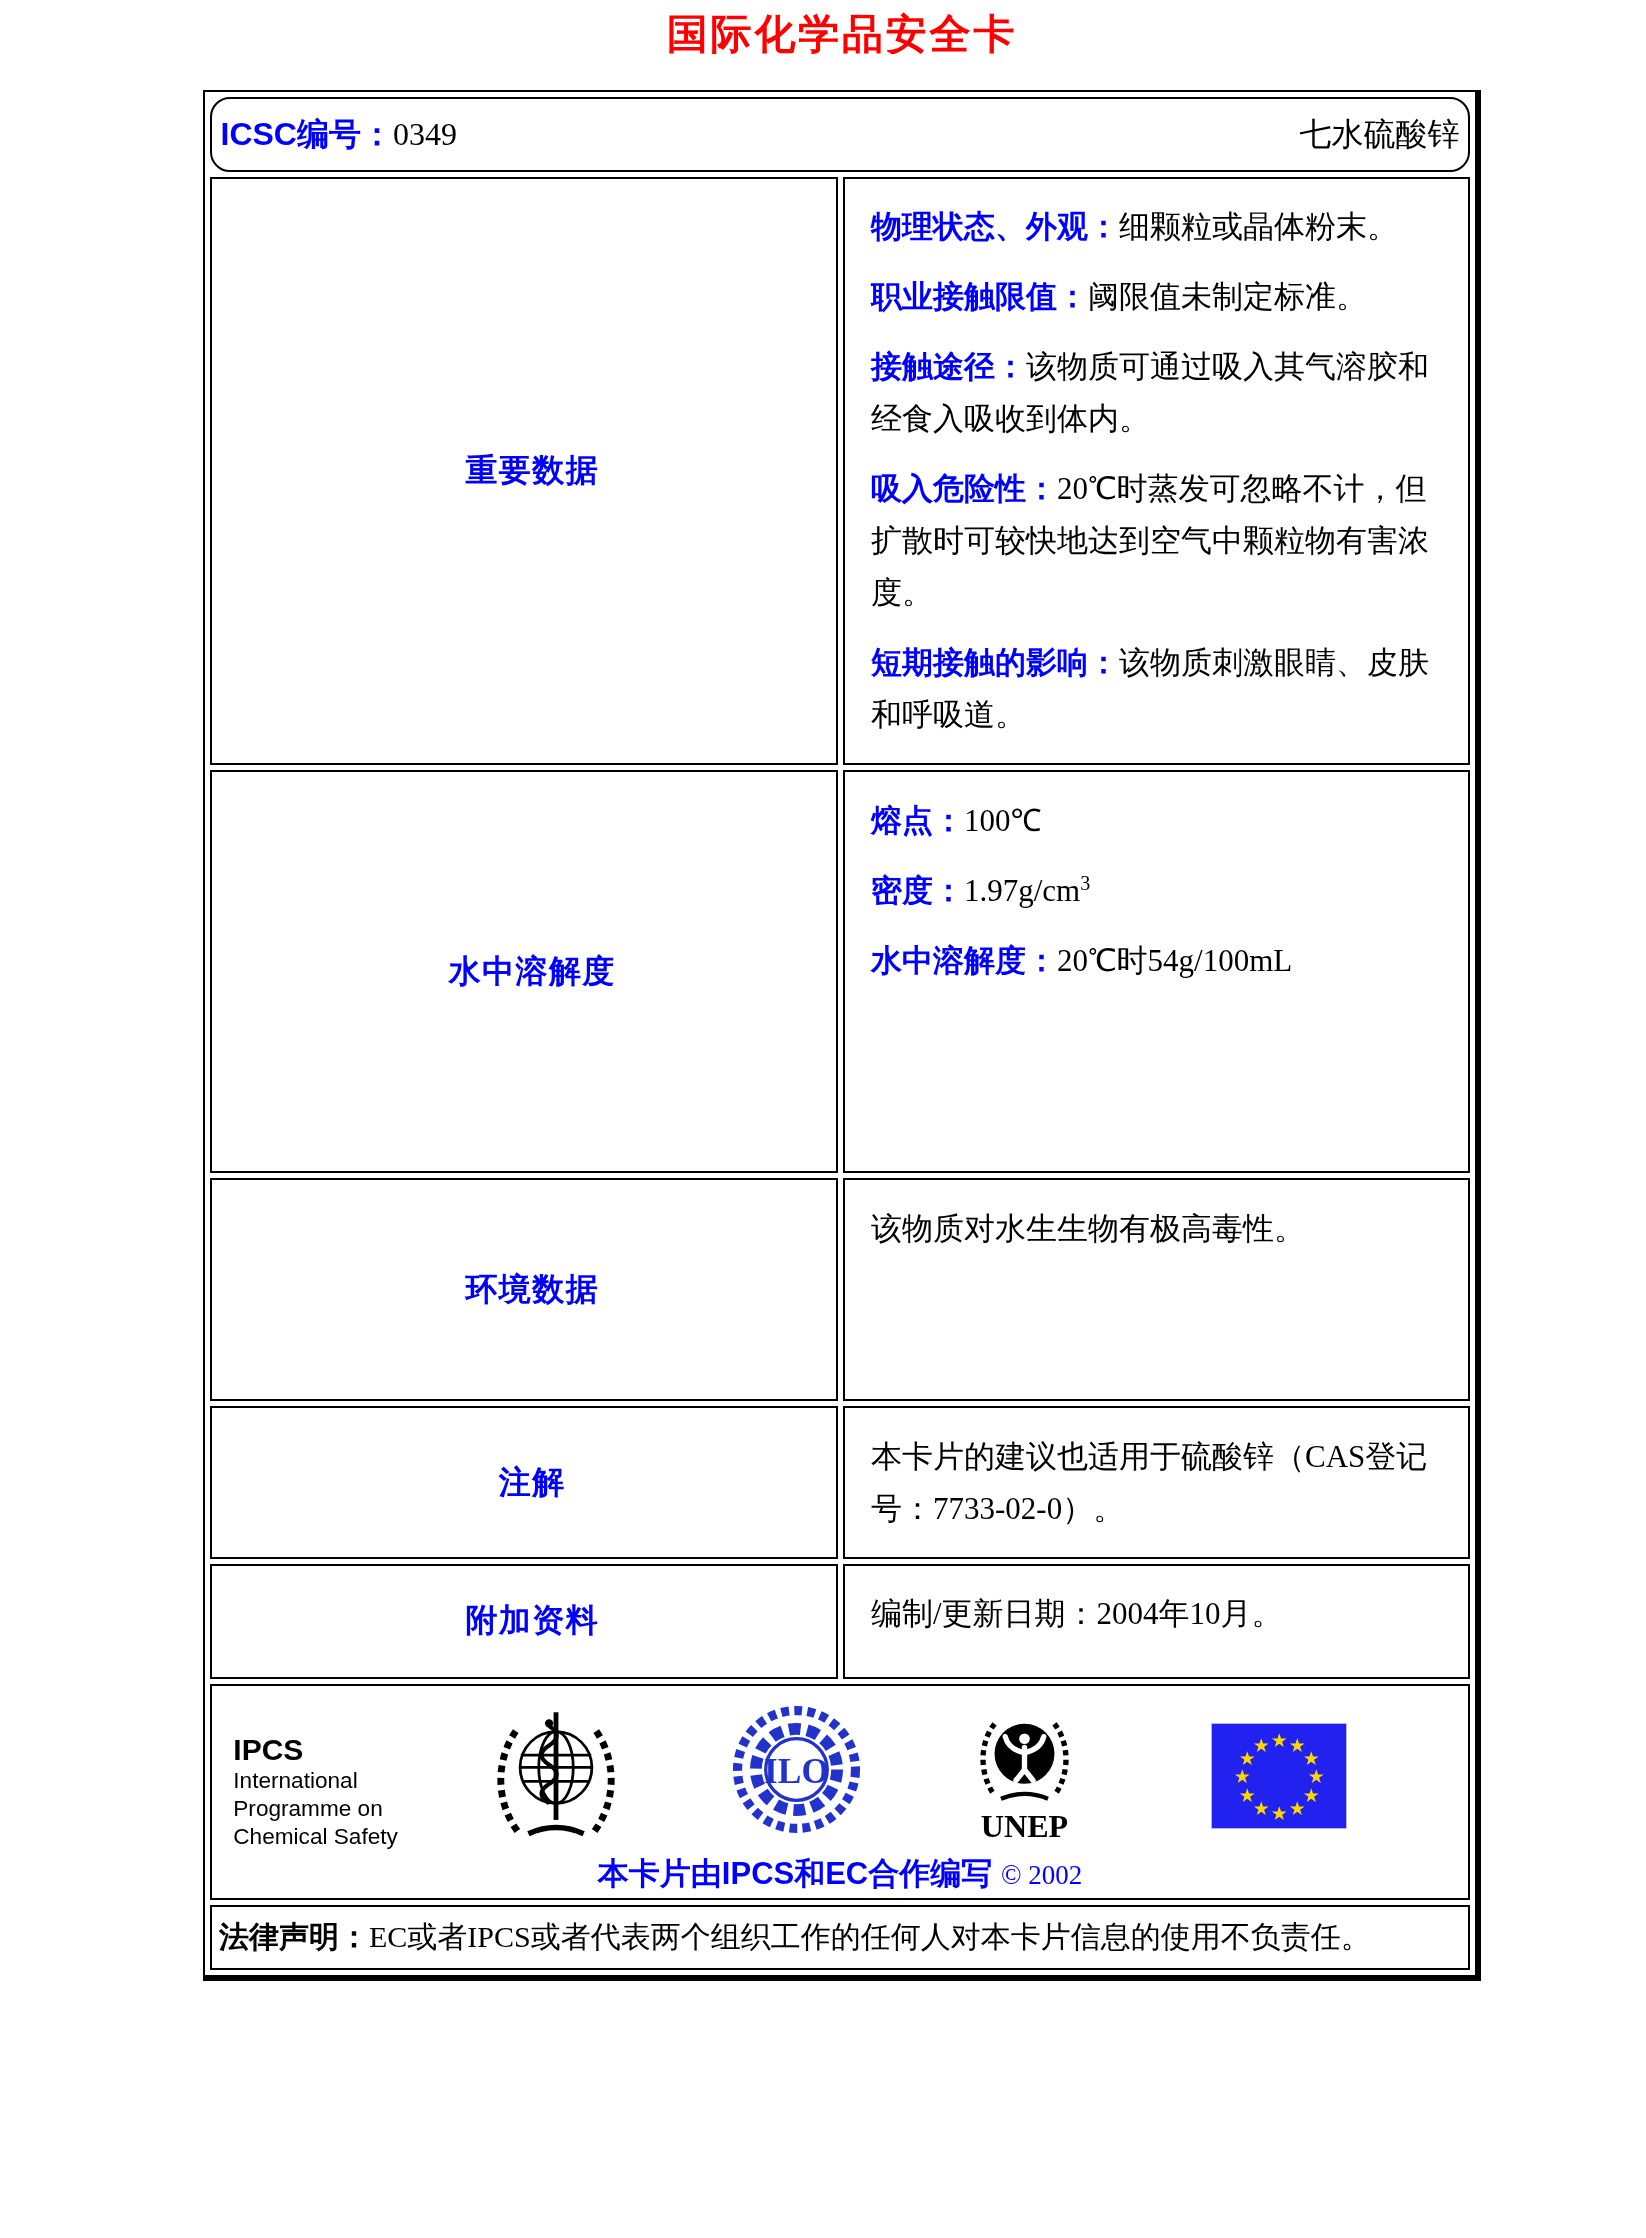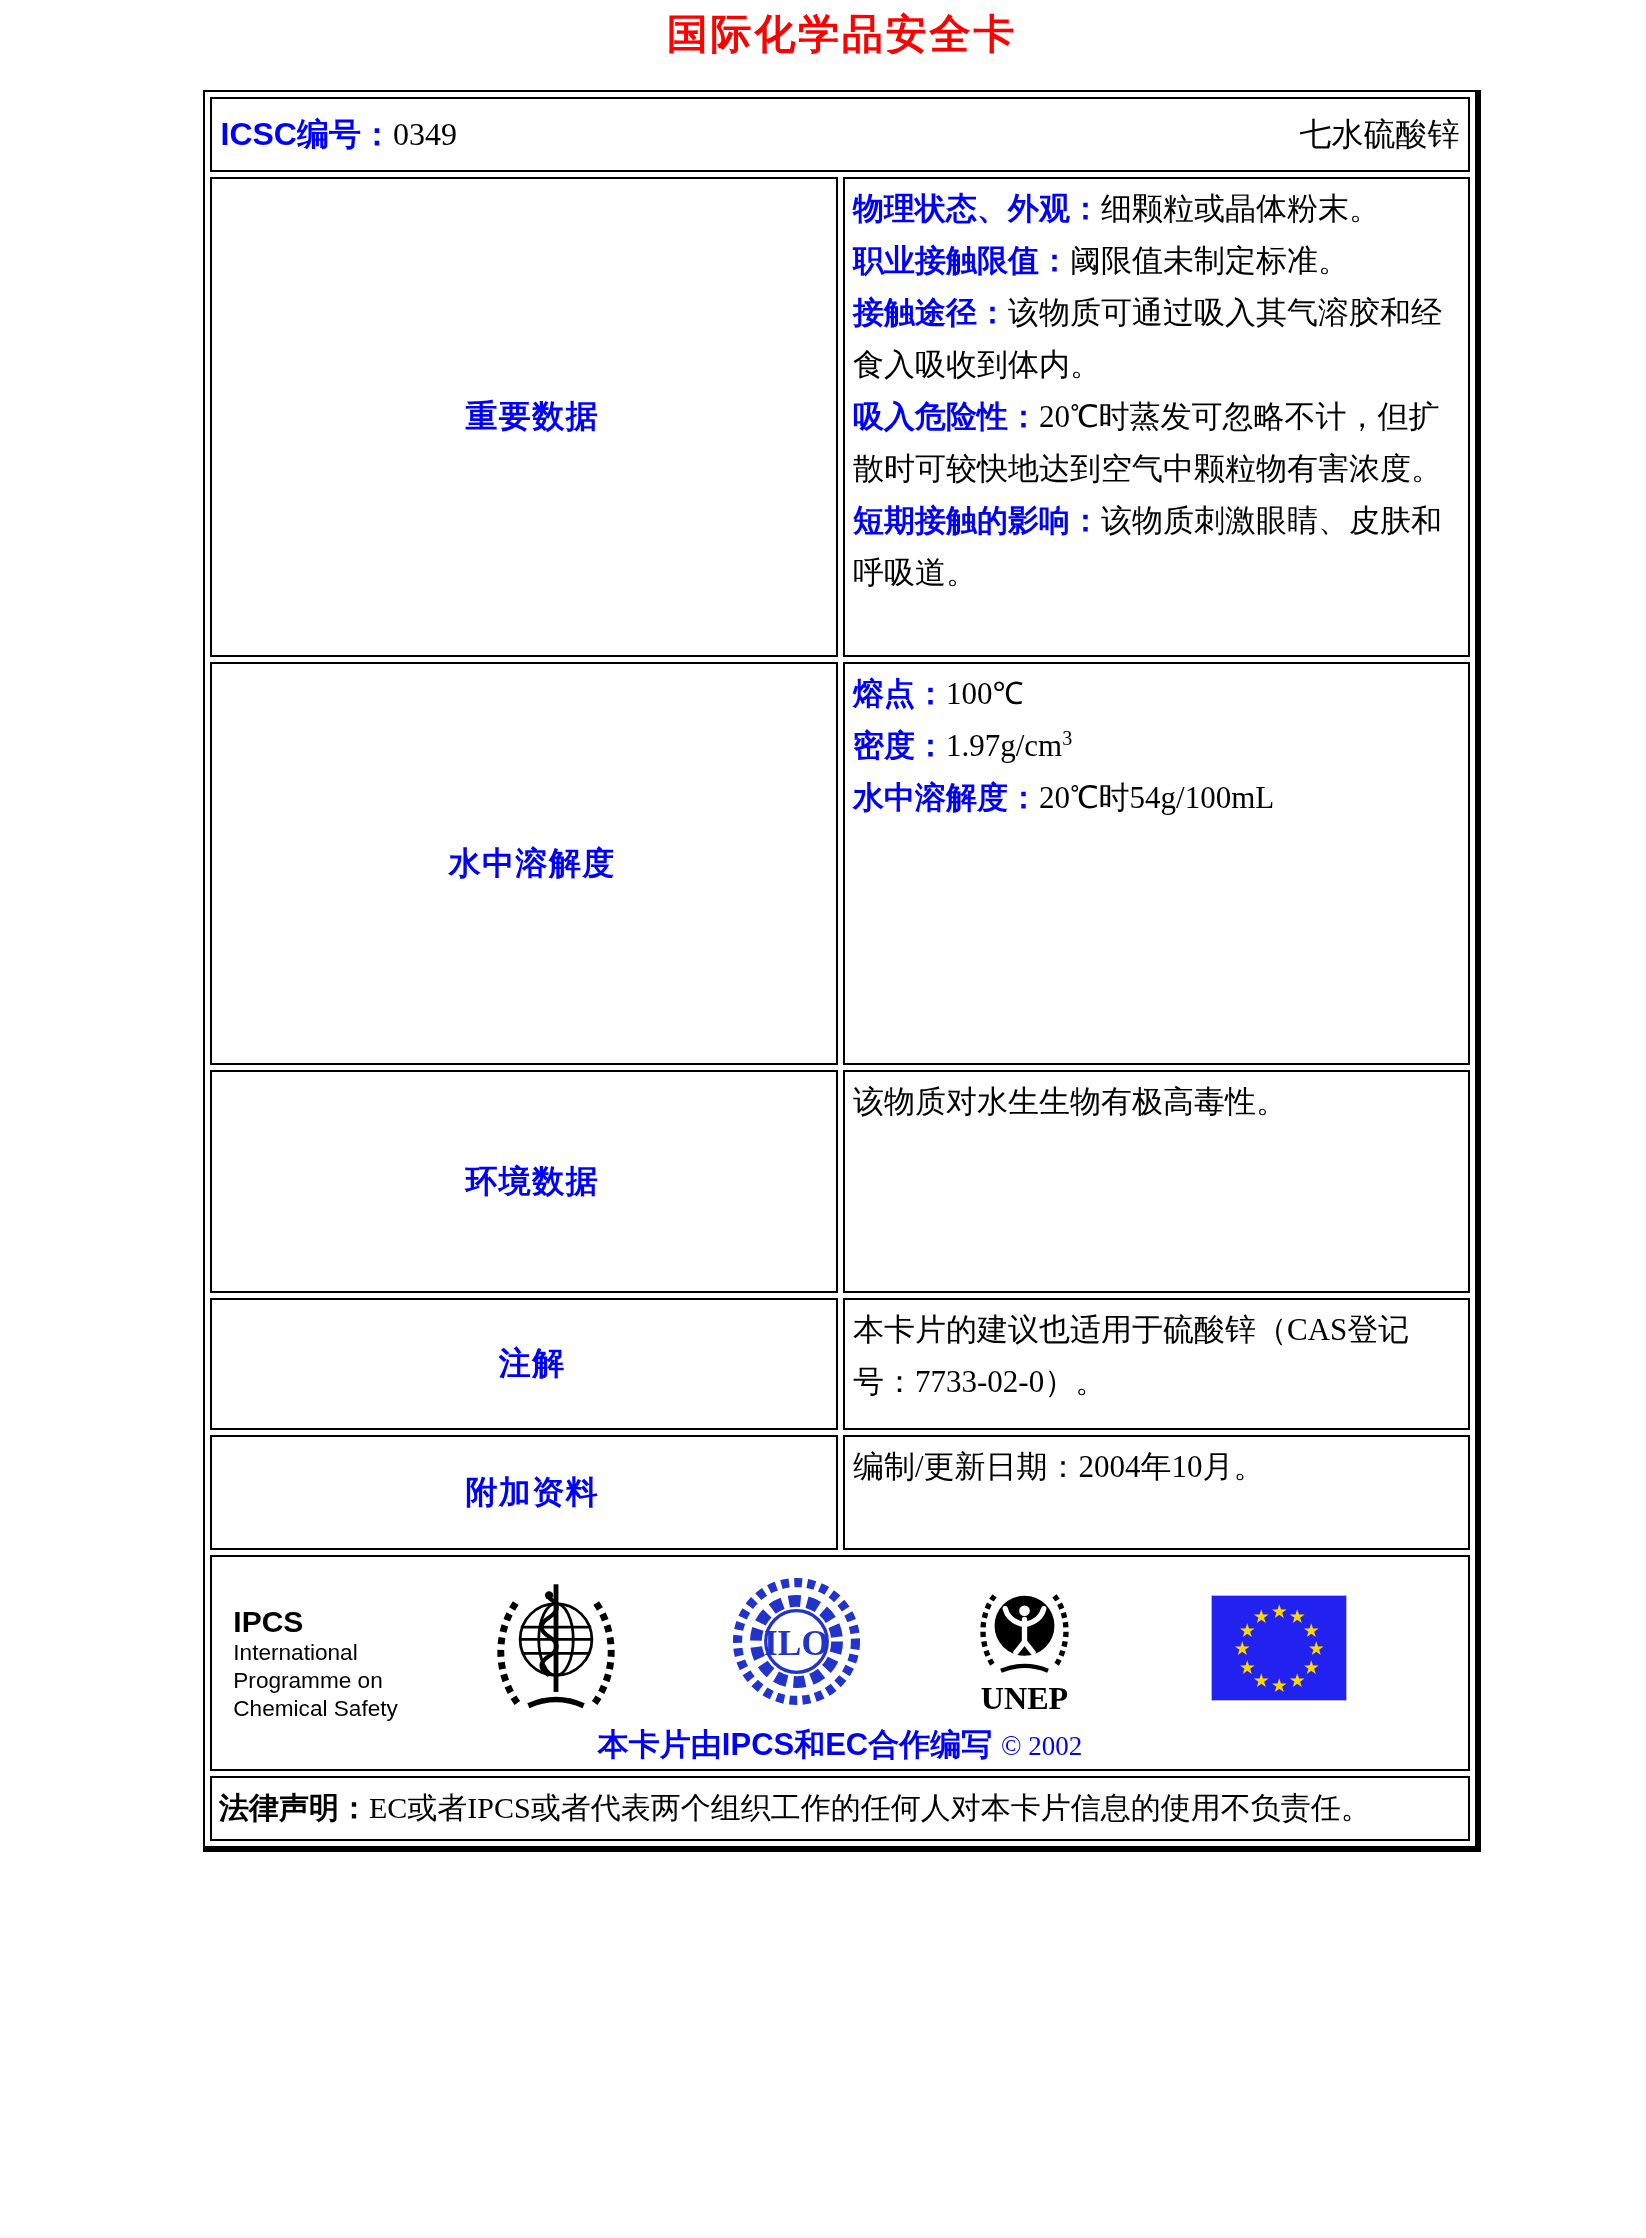--- a/index.html
+++ b/index.html
@@ -20,27 +20,27 @@
   }
   td{border:2.1px solid #000;background:#fff;vertical-align:top;overflow:hidden;}
   td.side{
     width:171px;vertical-align:middle;text-align:center;padding-left:18px;
   }
   .side-label{
     color:#0000ff;font-family:"Liberation Sans", sans-serif;
     font-weight:bold;font-size:32px;letter-spacing:1.4px;
   }
   td.content{padding:4.2px 8.5px;font-size:31px;line-height:52px;color:#000;}
-  td.content p{margin:0;}
+  td.content p{margin:18px;}
   .lbl{
     color:#0000ff;font-family:"Liberation Sans", sans-serif;font-weight:bold;
   }
   sup{font-size:20px;line-height:0;}
   
-  td.hdr{height:71px;padding:0 8.5px;vertical-align:middle;}
+  td.hdr{height:71px;padding:0 8.5px;vertical-align:middle;border-radius:20px;}
   .hdr-flex{display:flex;justify-content:space-between;align-items:center;height:100%;}
   .hdr-left{font-size:32px;}
   .hdr-left .lbl{font-size:32px;}
   .hdr-num{color:#000;}
   .hdr-right{font-size:32px;color:#000;}
   
   td.logos{height:192px;padding:10px;position:relative;}
   .logo-strip{display:flex;align-items:flex-start;padding:8.5px 0 0 11.3px;}
   .ipcs-block{width:176px;margin-top:28px;font-family:"Liberation Sans", sans-serif;color:#000;}
   .ipcs-acronym{font-weight:bold;font-size:30px;line-height:35px;}

